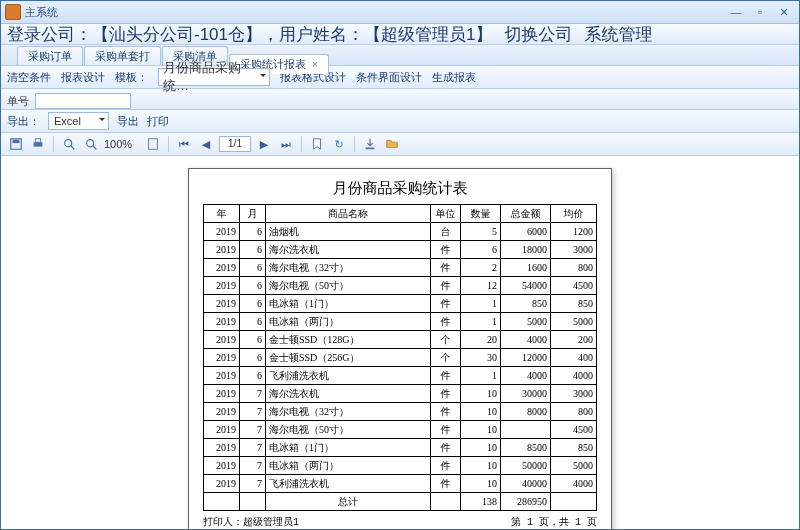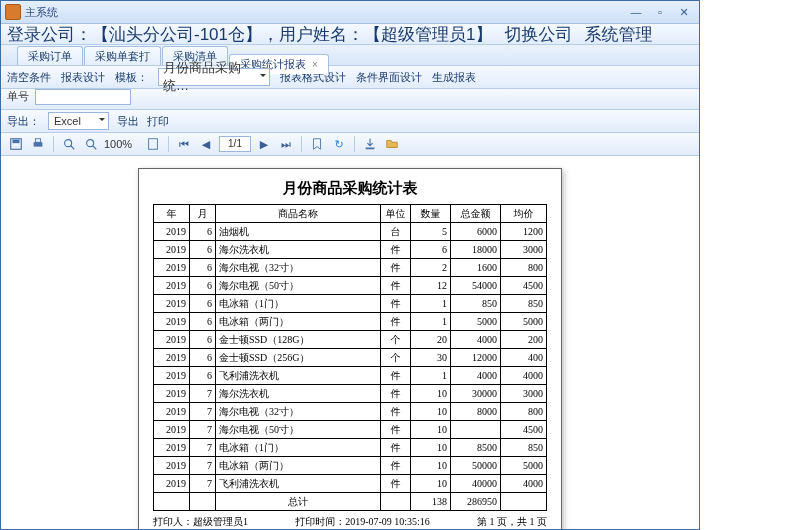--- a/index.html
+++ b/index.html
@@ -1,51 +1,51 @@
 <!DOCTYPE html>
 <html><head>
 <meta charset="utf-8">
 <style>
 html,body{margin:0;padding:0;font-family:"Microsoft YaHei","SimSun",Arial,sans-serif;font-size:11px;color:#333;background:#fff;overflow:hidden}
-.window{width:700px;height:530px;border:1px solid #3b6ea5;box-sizing:border-box;display:flex;flex-direction:column;background:#fff;position:relative}
+.window{width:800px;height:530px;border:1px solid #3b6ea5;box-sizing:border-box;display:flex;flex-direction:column;background:#fff;position:relative}
 .titlebar{height:22px;background:linear-gradient(#e4effc,#cfe1f7);display:flex;align-items:center;padding:0 4px;color:#2b4a7a;font-size:11px;border-bottom:1px solid #a7c0e0}
 .titlebar .ico{width:14px;height:14px;margin-right:4px;background:#d97b2d;border:1px solid #a85a1a;border-radius:2px}
 .titlebar .spacer{flex:1}
 .winbtn{width:22px;height:14px;margin-left:2px;display:flex;align-items:center;justify-content:center;color:#3a5f94;font-size:11px;cursor:default}
 .menubar{height:20px;background:linear-gradient(#f6faff,#e1ecfa);border-bottom:1px solid #b7cce7;display:flex;align-items:center;padding:0 6px;color:#1a3a6e;font-size:17px}
 .menubar span{margin-right:12px}
 .tabstrip{height:20px;background:linear-gradient(#eaf2fc,#d9e7f8);border-bottom:1px solid #b7cce7;display:flex;align-items:flex-end;padding:0 16px}
 .tab{height:18px;padding:0 10px;margin-right:1px;background:linear-gradient(#f6faff,#e4effc);border:1px solid #a7c0e0;border-bottom:none;border-radius:3px 3px 0 0;display:flex;align-items:center;color:#1a3a6e;font-size:11px}
 .tab.active{background:#fff;height:19px;position:relative;top:9px}
 .tab .x{margin-left:6px;color:#888;font-size:10px}
 .toolbar{height:22px;background:linear-gradient(#f6faff,#e1ecfa);border-bottom:1px solid #b7cce7;display:flex;align-items:center;padding:0 6px;color:#1a3a6e;font-size:11px}
 .toolbar .item{margin-right:10px}
 .toolbar .combo{height:16px;background:#fff;border:1px solid #9bb7db;padding:0 14px 0 4px;display:flex;align-items:center;position:relative;font-size:13px;color:#333}
 .toolbar .combo::after{content:"";position:absolute;right:3px;top:5px;border:3px solid transparent;border-top-color:#333}
-.filterbar{height:20px;background:linear-gradient(#f6faff,#e1ecfa);border-bottom:1px solid #b7cce7;display:flex;align-items:flex-start;padding:0 6px;font-size:11px;color:#333}
+.filterbar{height:20px;background:linear-gradient(#f6faff,#e1ecfa);border-bottom:1px solid #b7cce7;display:flex;align-items:flex-end;padding:0 6px;font-size:11px;color:#333}
 .filterbar .lbl{margin-right:6px}
 .filterbar input{height:14px;border:1px solid #9bb7db;width:90px;font-size:11px;padding:0 2px}
 .reporttool{height:22px;background:linear-gradient(#f6faff,#e1ecfa);border-bottom:1px solid #b7cce7;display:flex;align-items:center;padding:0 6px;font-size:11px;color:#1a3a6e}
 .reporttool .item{margin-right:8px}
 .reporttool .combo2{height:16px;background:#fff;border:1px solid #9bb7db;padding:0 14px 0 5px;display:flex;align-items:center;position:relative;color:#333;min-width:40px}
 .reporttool .combo2::after{content:"";position:absolute;right:3px;top:5px;border:3px solid transparent;border-top-color:#333}
 .iconbar{height:22px;background:linear-gradient(#f6faff,#e1ecfa);border-bottom:1px solid #b7cce7;display:flex;align-items:center;padding:0 6px;gap:4px}
 .ibtn{width:18px;height:18px;display:flex;align-items:center;justify-content:center;font-size:11px;color:#3a5f94}
 .ibtn svg{width:14px;height:14px}
 .sep{width:1px;height:16px;background:#b7cce7;margin:0 2px}
 .pagebox{width:30px;height:14px;background:#fff;border:1px solid #9bb7db;font-size:10px;text-align:center;line-height:14px}
 .workarea{flex:1;background:#fff;overflow:auto;position:relative}
 .sheet{width:424px;margin:12px auto;border:1px solid #666;box-shadow:2px 2px 6px rgba(0,0,0,0.25);background:#fff;padding:10px 14px 8px;box-sizing:border-box}
-.sheet h2{margin:0 0 6px;text-align:center;font-size:15px;font-weight:bold;color:#000;font-family:"SimSun"}
+.sheet h2{margin:0 0 6px;text-align:center;font-size:15px;font-weight:normal;color:#000;font-family:"SimSun"}
 table.rpt{width:100%;border-collapse:collapse;table-layout:fixed}
 table.rpt th,table.rpt td{border:1px solid #000;padding:1px 3px;font-size:10px;color:#000;height:15px;line-height:15px;font-family:"SimSun";white-space:nowrap;overflow:hidden}
 table.rpt th{font-weight:normal;text-align:center}
 table.rpt td.r{text-align:right}
 table.rpt td.c{text-align:center}
-.footer{display:flex;justify-content:space-between;font-size:10px;color:#000;margin-top:4px;font-family:Liberation Serif, serif}
+.footer{display:flex;justify-content:space-between;font-size:10px;color:#000;margin-top:4px;font-family:Liberation Mono, monospace}
 .footer span{white-space:nowrap}
 </style>
 </head>
 <body>
 
 <div class="window">
   <div class="titlebar">
     <div class="ico"></div>
     <span>主系统</span>
     <div class="spacer"></div>
@@ -318,18 +318,17 @@
               <td class="c">总计</td>
               <td></td>
               <td class="r">138</td>
               <td class="r">286950</td>
               <td></td>
             </tr>
           </tbody>
       </table>
       <div class="footer">
         <span>打印人：超级管理员1</span>
-        <span>打印时间：2019-07-09 10:35:16</span>
         <span>第 1 页，共 1 页</span>
       </div>
     </div>
   </div>
 </div>
 
 </body></html>

